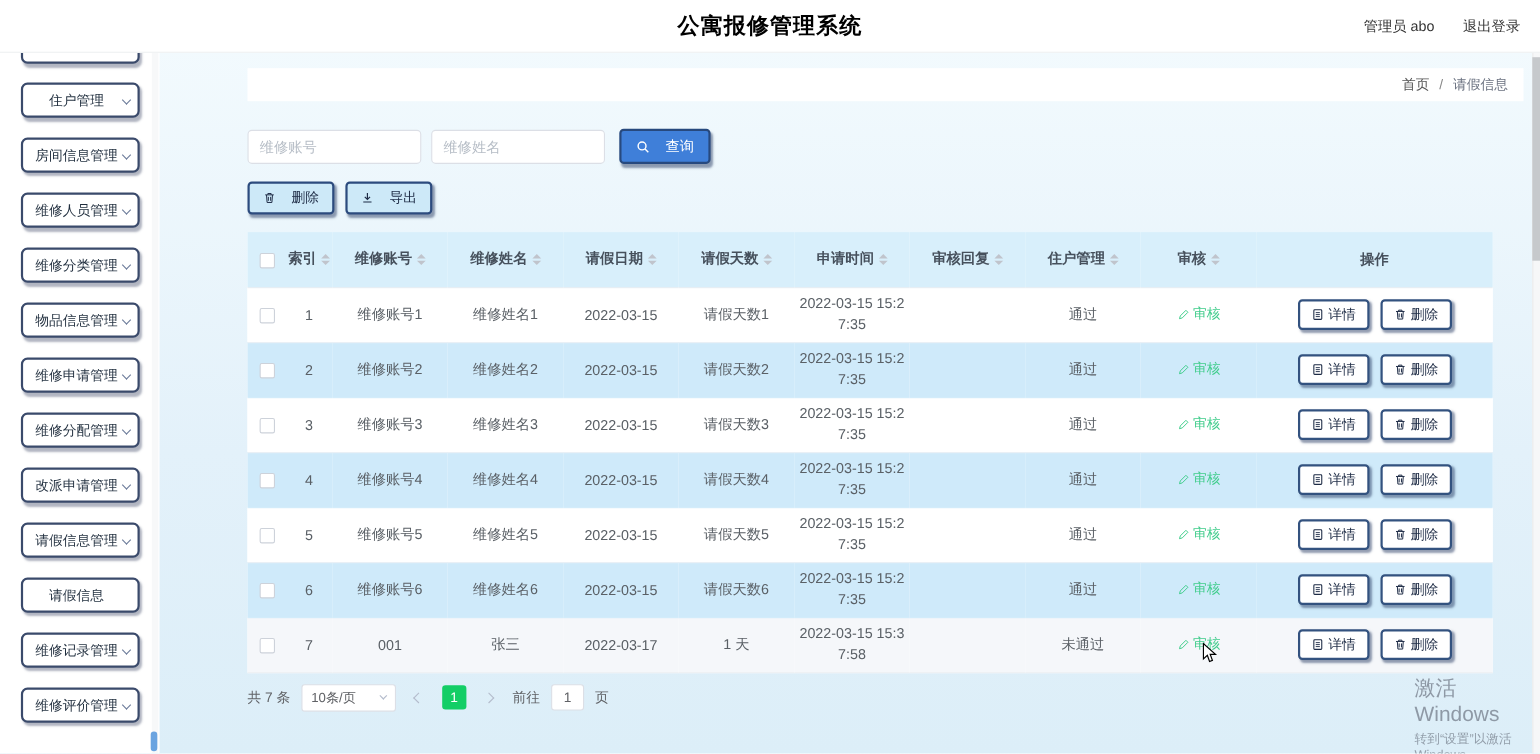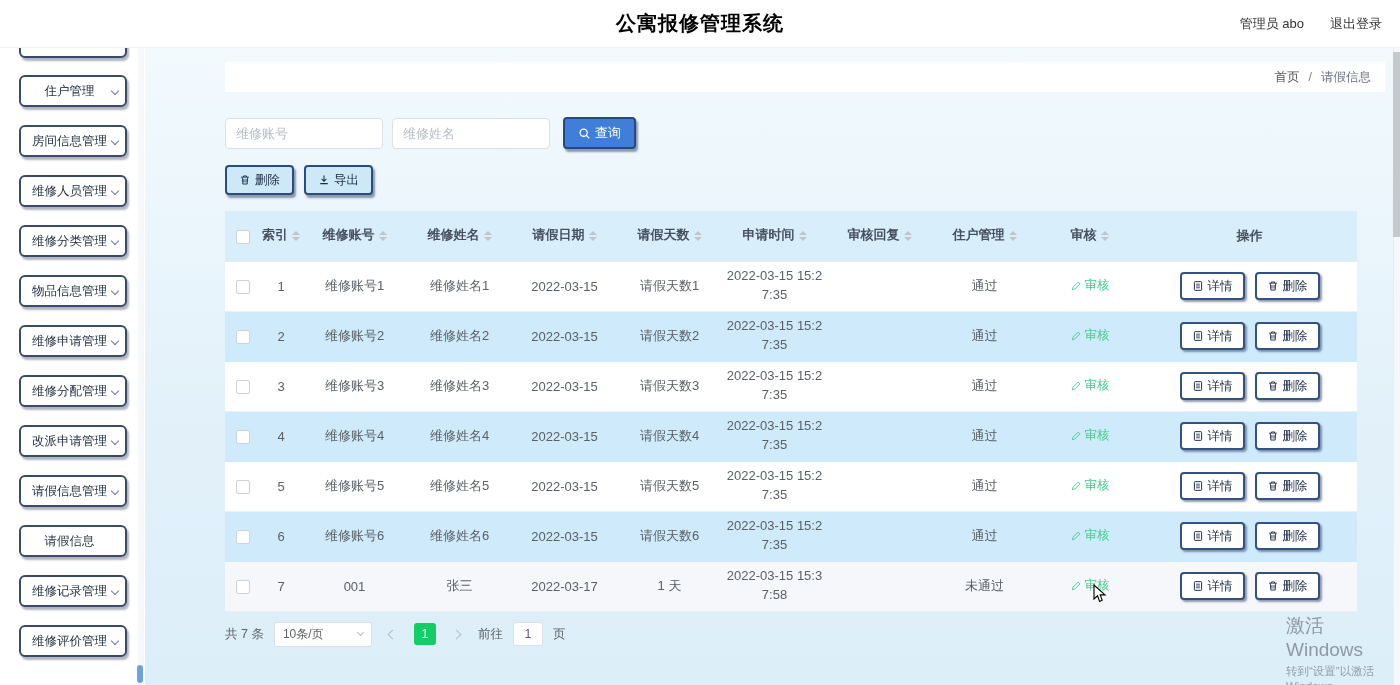--- a/index.html
+++ b/index.html
@@ -66,21 +66,21 @@
   .breadcrumb-bar .current { color: #6b7280; }
 
   .search-row { margin-top: 25px; display: flex; align-items: center; gap: 9px; }
   .search-input {
     width: 158px; height: 31px; border: 1px solid #dcdfe6; border-radius: 4px;
     padding: 0 10px; font-size: 13px; color: #606266; background: #fff; outline: none;
     font-family: inherit;
   }
   .search-input::placeholder { color: #b6bdc6; }
   .btn {
-    display: inline-flex; align-items: center; gap: 4px; justify-content: space-between;
+    display: inline-flex; align-items: center; gap: 14px; justify-content: space-between;
     border-radius: 4px; cursor: pointer; font-family: inherit;
   }
   .btn-query {
     margin-left: 4px; height: 32px; padding: 0 13px;
     background: #3f7fd9; color: #fff; font-size: 13px;
     border: 2px solid #27497e; box-shadow: 2px 3px 2px rgba(40,60,100,.5);
   }
   .toolbar { margin-top: 16px; display: flex; gap: 10px; }
   .btn-tool {
     height: 30px; padding: 0 12px; background: #cde9f8; color: #1d2b45;
@@ -126,21 +126,21 @@
   .ico { display: inline-flex; }
   .ico svg { width: 12px; height: 12px; display: block; }
   .btn-query .ico svg { width: 13px; height: 13px; }
 
   
   .pagination {
     margin-top: 10px; display: flex; align-items: center; gap: 10px;
     font-size: 12.5px; color: #606266;
   }
   .select-box {
-    width: 98px; height: 25px; border: 1px solid #dcdfe6; border-radius: 3px;
+    width: 86px; height: 25px; border: 1px solid #dcdfe6; border-radius: 3px;
     background: #fff; display: flex; align-items: center; justify-content: space-between;
     padding: 0 8px; font-size: 12px; color: #606266; cursor: pointer;
   }
   .select-box .chev { position: static; width: 5px; height: 5px; border-color: #b4bccc; margin-top: -3px; }
   .pg-arrow { width: 22px; height: 22px; display: inline-flex; align-items: center; justify-content: center; cursor: pointer; }
   .pg-chev { width: 7px; height: 7px; border-left: 1.6px solid #b4bccc; border-bottom: 1.6px solid #b4bccc; }
   .pg-chev.left { transform: rotate(45deg); }
   .pg-chev.right { transform: rotate(-135deg); }
   .pg-num {
     min-width: 22px; height: 22px; background: #13ce66; color: #fff; border-radius: 3px;

